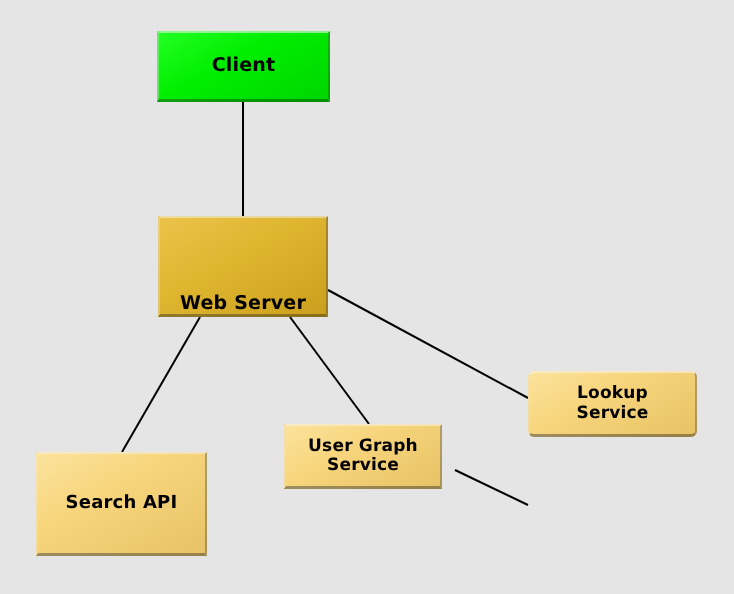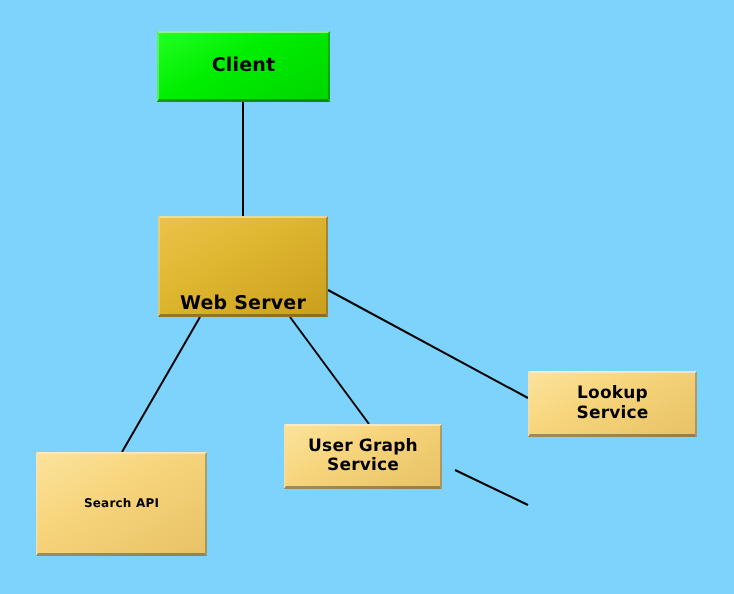--- a/index.html
+++ b/index.html
@@ -5,21 +5,21 @@
 <style>
   html, body {
     margin: 0;
     padding: 0;
     background: #000000;
   }
   #canvas {
     position: relative;
     width: 734px;
     height: 594px;
-    background: #7dd3fc;
+    background: #e5e5e5;
     overflow: hidden;
     font-family: "DejaVu Sans", sans-serif;
   }
   .node {
     position: absolute;
     display: flex;
     align-items: center;
     justify-content: center;
     text-align: center;
     box-sizing: border-box;
@@ -51,30 +51,31 @@
   #node-web-server {
     left: 158px; top: 216px; width: 170px; height: 101px;
     background: linear-gradient(150deg, #ecc24a 0%, #e0b731 40%, #ca9f1d 100%);
     font-size: 19px;
     align-items: flex-end;
   }
   #node-lookup-service {
     left: 528px; top: 371px; width: 169px; height: 66px;
     background: linear-gradient(150deg, #fbe39c 0%, #f7d57c 40%, #e8c266 100%);
     font-size: 17px;
+    border-radius: 6px;
   }
   #node-user-graph-service {
     left: 284px; top: 424px; width: 158px; height: 65px;
     background: linear-gradient(150deg, #fbe39c 0%, #f7d57c 40%, #e8c266 100%);
     font-size: 17px;
   }
   #node-search-api {
     left: 36px; top: 452px; width: 171px; height: 104px;
     background: linear-gradient(150deg, #fbe39c 0%, #f7d57c 40%, #e8c266 100%);
-    font-size: 12px;
+    font-size: 18px;
   }
   #node-person-server {
     left: 528px; top: 482px; width: 169px; height: 63px;
     background: linear-gradient(150deg, #fbe39c 0%, #f7d57c 40%, #e8c266 100%);
     font-size: 17px;
   }
 
   
   #connector-layer {
     position: absolute;

